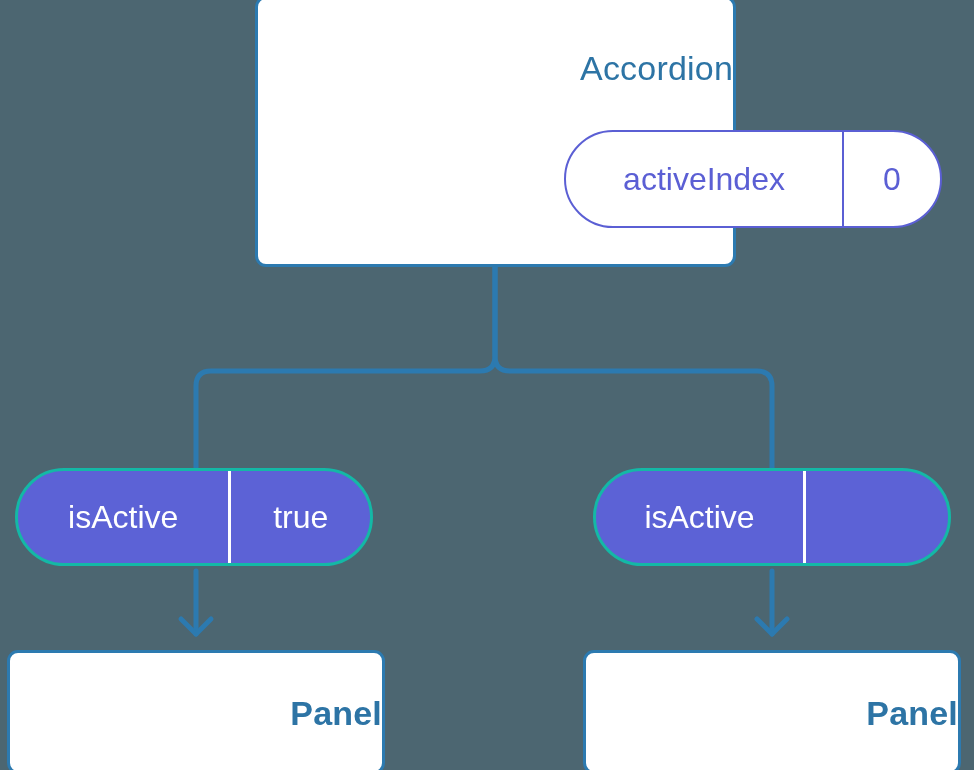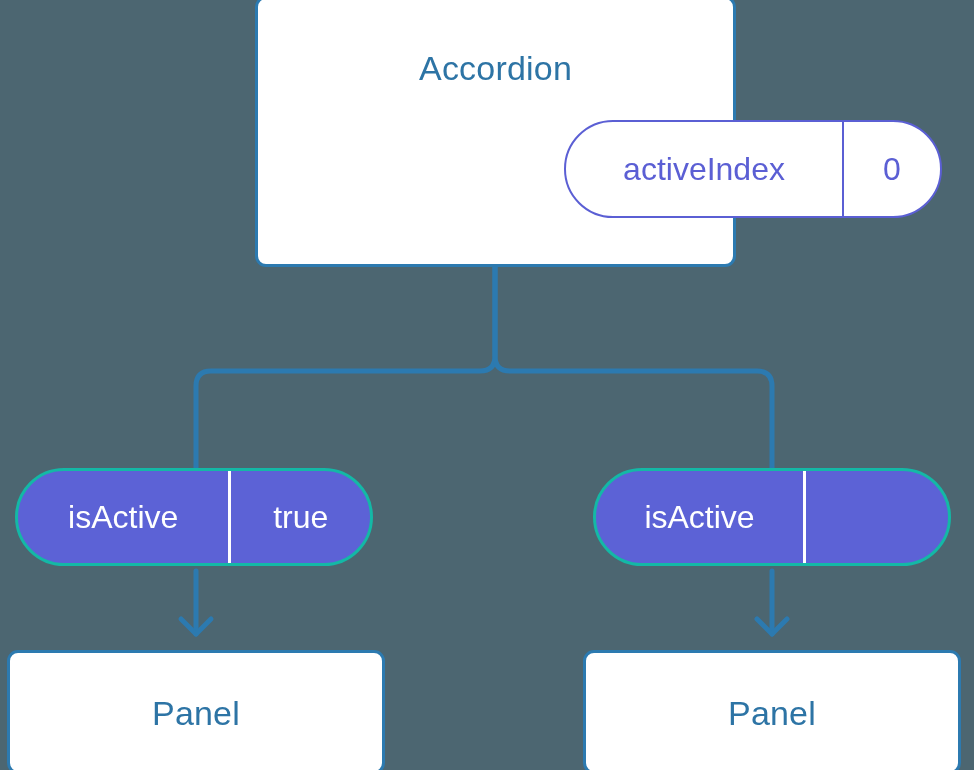--- a/index.html
+++ b/index.html
@@ -35,21 +35,21 @@
     position: absolute;
     background: #ffffff;
     border: 3px solid #2c7ab0;
     border-radius: 11px;
     box-sizing: border-box;
   }
   .card-title {
     color: #2d74a5;
     font-size: 34px;
     font-weight: 400;
-    text-align: center;
+    text-align: right;
     letter-spacing: 0.2px;
     white-space: nowrap;
   }
 
   #card-accordion {
     left: 255px;
     top: -4px;
     width: 481px;
     height: 271px;
   }
@@ -70,20 +70,21 @@
   }
   #card-panel-right {
     left: 583px;
     top: 650px;
   }
   .card-panel .card-title {
     position: absolute;
     top: 41px;
     left: 0;
     right: 0;
+    font-weight: bold;
   }
 
   
   .pill {
     position: absolute;
     display: flex;
     align-items: stretch;
     box-sizing: border-box;
     border-radius: 999px;
     overflow: hidden;
@@ -94,20 +95,21 @@
     align-items: center;
     justify-content: center;
     box-sizing: border-box;
     white-space: nowrap;
   }
 
   
   .pill-outline {
     border: 2px solid #5b5fd4;
     background: #ffffff;
+    margin-top: 10px;
   }
   .pill-outline .pill-key {
     color: #5b5fd4;
     border-right: 2px solid #5b5fd4;
   }
   .pill-outline .pill-val {
     color: #5b5fd4;
   }
 
   

